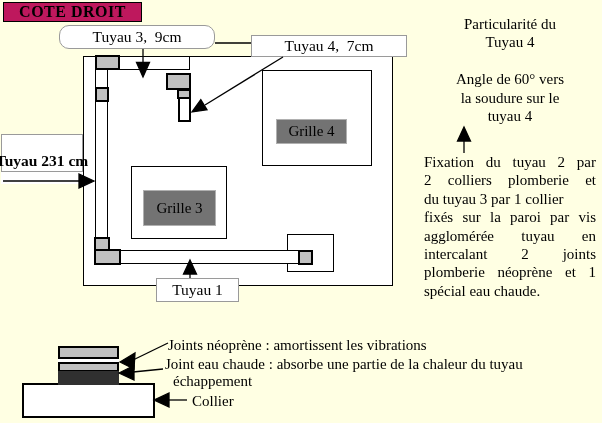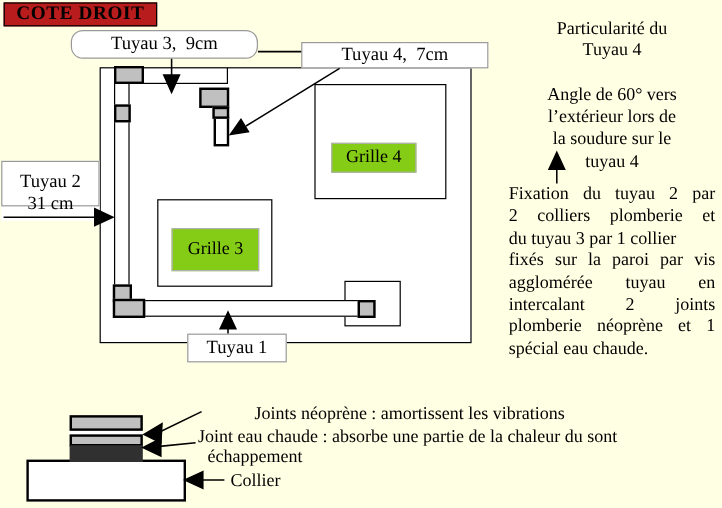--- a/index.html
+++ b/index.html
@@ -12,30 +12,30 @@
   .abs{position:absolute;box-sizing:border-box;}
   
   .wbox{background:#fff;border:1px solid #000;}
   
   .lbl{
     background:#fff;border:1px solid #9A9A9A;
     display:flex;align-items:center;justify-content:center;
     font-size:15.5px;white-space:pre;line-height:1;
   }
   .glbl{
-    background:#84cc16;border:1px solid #B0B0B0;
+    background:#737373;border:1px solid #B0B0B0;
     display:flex;align-items:center;justify-content:center;
     font-size:15px;white-space:pre;
   }
   
   .elb{background:#C0C0C0;border:2px solid #000;}
 
   .title-box{
-    left:3px;top:2px;width:128px;height:20px;
-    background:#b91c1c;border:1px solid #000;
+    left:3px;top:2px;width:139px;height:20px;
+    background:#be185d;border:1px solid #000;
     font-weight:bold;font-size:16px;letter-spacing:.5px;
     display:flex;align-items:center;justify-content:center;
   }
 
   .outer-rect{left:83px;top:56px;width:310px;height:230px;}
   .grille4-box{left:262px;top:70px;width:110px;height:96px;}
   .grille4-lbl{left:276px;top:119px;width:71px;height:25px;}
   .grille3-box{left:131px;top:166px;width:96px;height:73px;}
   .grille3-lbl{left:143px;top:190px;width:73px;height:36px;}
 
@@ -52,40 +52,40 @@
   .elb-bl1{left:94px;top:237px;width:16px;height:15px;}
   .elb-bl2{left:94px;top:249px;width:27px;height:16px;}
   .elb-t1e{left:298px;top:250px;width:15px;height:15px;}
 
   .lbl-t3{left:59px;top:25px;width:156px;height:24px;border-radius:10px;}
   .lbl-t4{left:251px;top:35px;width:156px;height:22px;}
   .lbl-t1{left:156px;top:278px;width:83px;height:24px;text-align:right;}
   .lbl-t2-under{left:1px;top:134px;width:82px;height:50px;background:#fff;}
   .lbl-t2{
     left:1px;top:134px;width:82px;height:38px;
-    flex-direction:column;line-height:18px;padding-top:16px;
+    flex-direction:row;line-height:18px;padding-top:16px;font-weight:bold;
   }
 
   
   .rcol{left:424px;top:0;width:172px;font-size:15px;}
   .rhead{position:absolute;top:15px;left:0;width:100%;text-align:center;line-height:18px;}
   .rnote{position:absolute;top:70px;left:0;width:100%;text-align:center;line-height:18.6px;}
   .rpara{position:absolute;top:153px;left:0;width:100%;line-height:18.4px;}
   .rpara div.just{text-align:justify;text-align-last:justify;}
   .rpara div.plain{text-align:left;}
 
   
   .stk-gap{left:58px;top:357px;width:61px;height:7px;background:#fff;}
   .stk-a{left:58px;top:346px;width:61px;height:13px;}
   .stk-b{left:58px;top:362px;width:61px;height:10px;}
   .stk-c{left:58px;top:371px;width:61px;height:14px;background:#303030;border:none;}
   .collier-box{left:22px;top:383px;width:133px;height:35px;border-width:2px;}
 
   .txt{position:absolute;font-size:15px;line-height:17px;white-space:pre;}
-  .lbl-neo{left:168px;top:337px;margin-left:44px;}
+  .lbl-neo{left:168px;top:337px;}
   .lbl-eau1{left:165px;top:356px;}
   .lbl-eau2{left:173px;top:373px;}
   .lbl-col{left:192px;top:393px;}
 
   .overlay{position:absolute;left:0;top:0;width:602px;height:423px;z-index:40;pointer-events:none;}
   .z2{z-index:10;}
   .z3{z-index:20;}
 </style>
 </head>
 <body style="background: rgb(255, 255, 227);">
@@ -122,21 +122,20 @@
 
 <div class="abs rcol z3">
   <div class="rhead">
 
   <div>Particularité du</div>
       <div>Tuyau 4</div>
     </div>
   <div class="rnote">
 
   <div>Angle de 60° vers</div>
-      <div>l’extérieur lors de</div>
       <div>la soudure sur le</div>
       <div>tuyau 4</div>
     </div>
   <div class="rpara">
 
   <div class="just">Fixation du tuyau 2 par</div>
       <div class="just">2 colliers plomberie et</div>
       <div class="plain">du tuyau 3 par 1 collier</div>
       <div class="just">fixés sur la paroi par vis</div>
       <div class="just">agglomérée tuyau en</div>
@@ -146,21 +145,21 @@
     </div>
 </div>
 
 <div class="abs wbox collier-box"></div>
 <div class="abs stk-gap z2"></div>
 <div class="abs elb stk-a z2"></div>
 <div class="abs elb stk-b z2"></div>
 <div class="abs stk-c z2"></div>
 
 <div class="txt lbl-neo z3">Joints néoprène : amortissent les vibrations</div>
-<div class="txt lbl-eau1 z3">Joint eau chaude : absorbe une partie de la chaleur du sont</div>
+<div class="txt lbl-eau1 z3">Joint eau chaude : absorbe une partie de la chaleur du tuyau</div>
 <div class="txt lbl-eau2 z3">échappement</div>
 <div class="txt lbl-col z3">Collier</div>
 
 <svg class="overlay" viewBox="0 0 602 423" xmlns="http://www.w3.org/2000/svg">
   <g stroke="#000" stroke-width="1.3" fill="#000">
 
     <g>
       <line x1="143" y1="49" x2="143" y2="64"></line>
       <polygon points="143,77 136.5,62.5 149.5,62.5"></polygon>
     </g>

